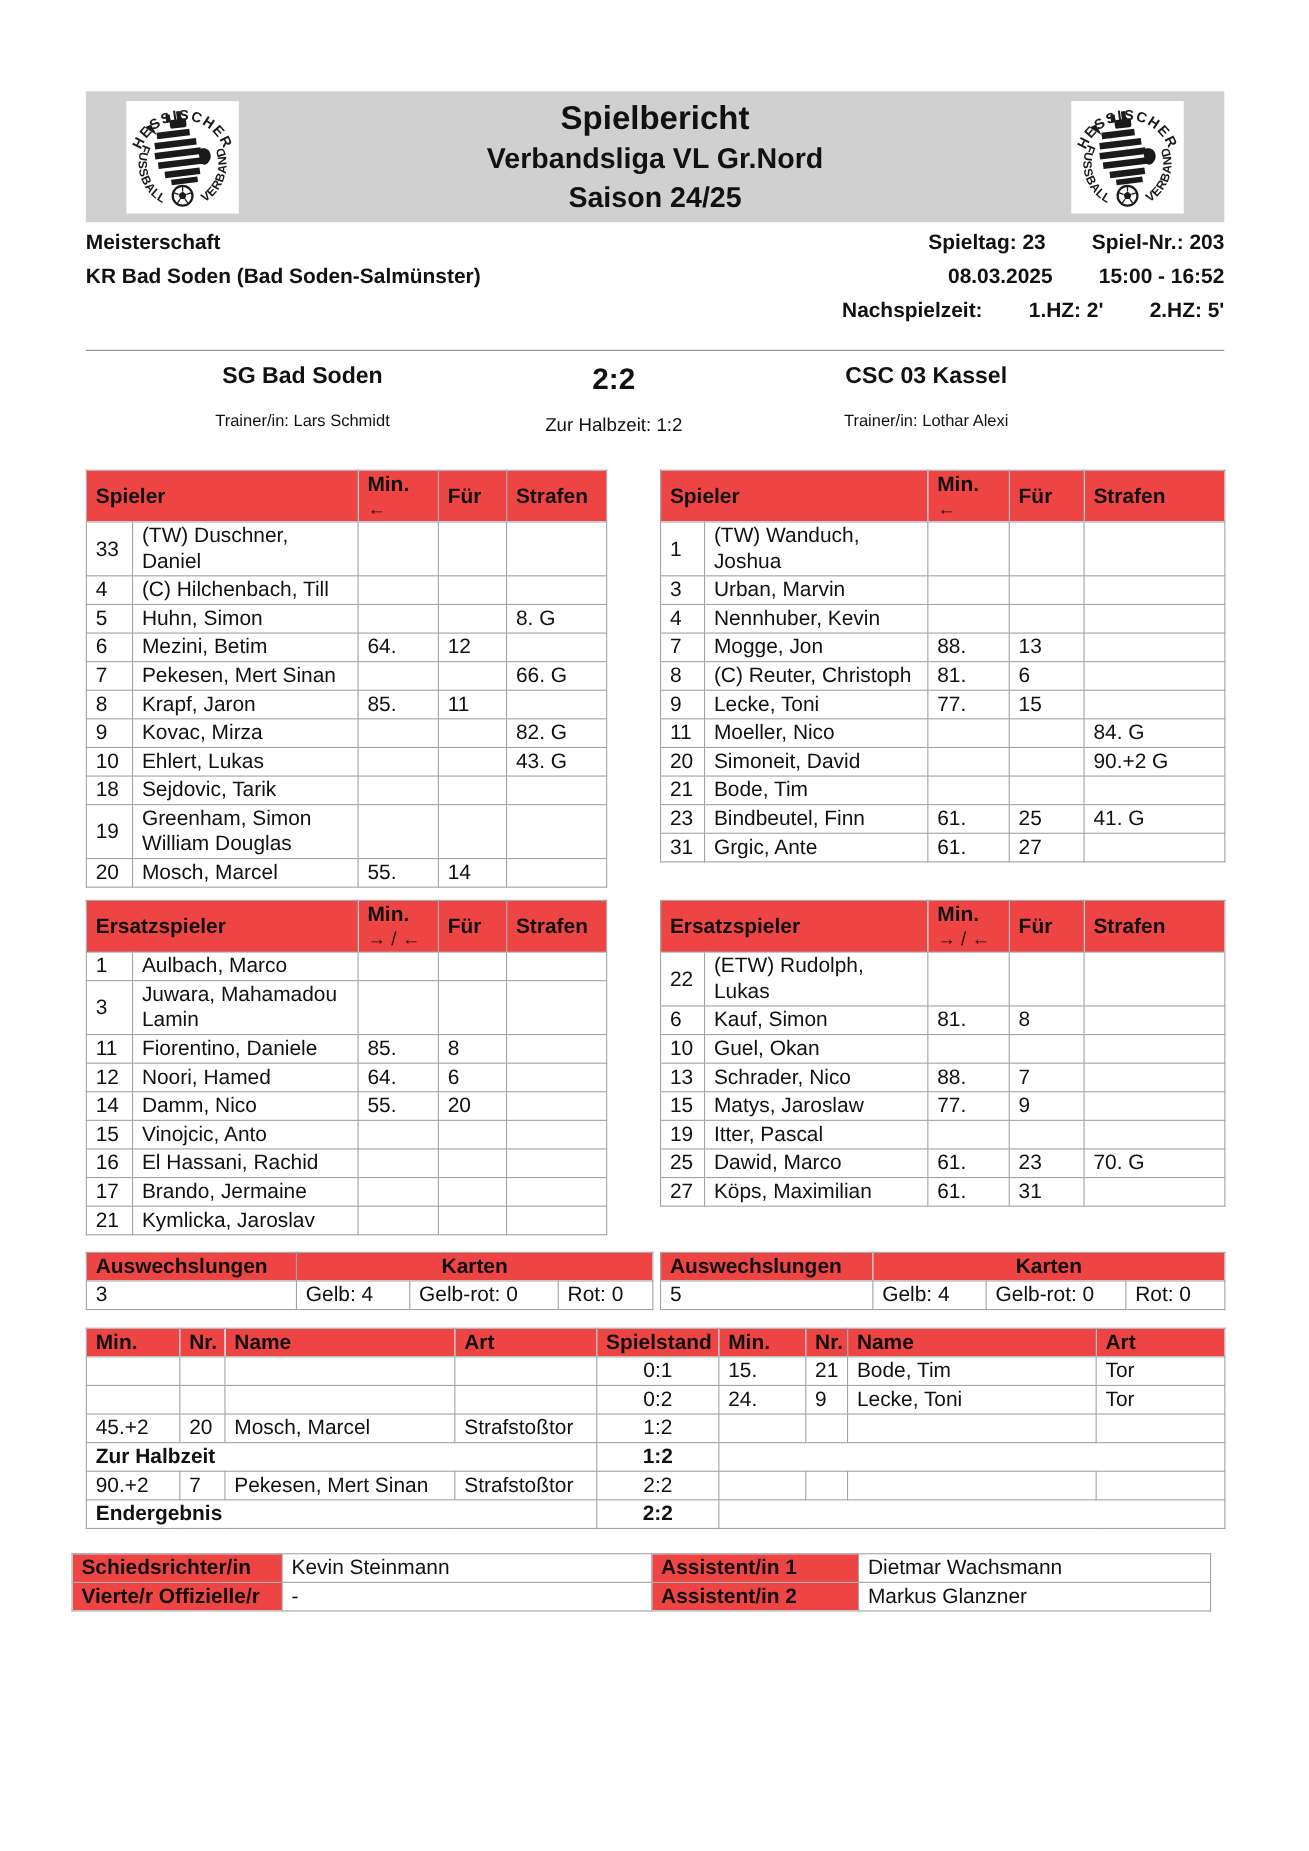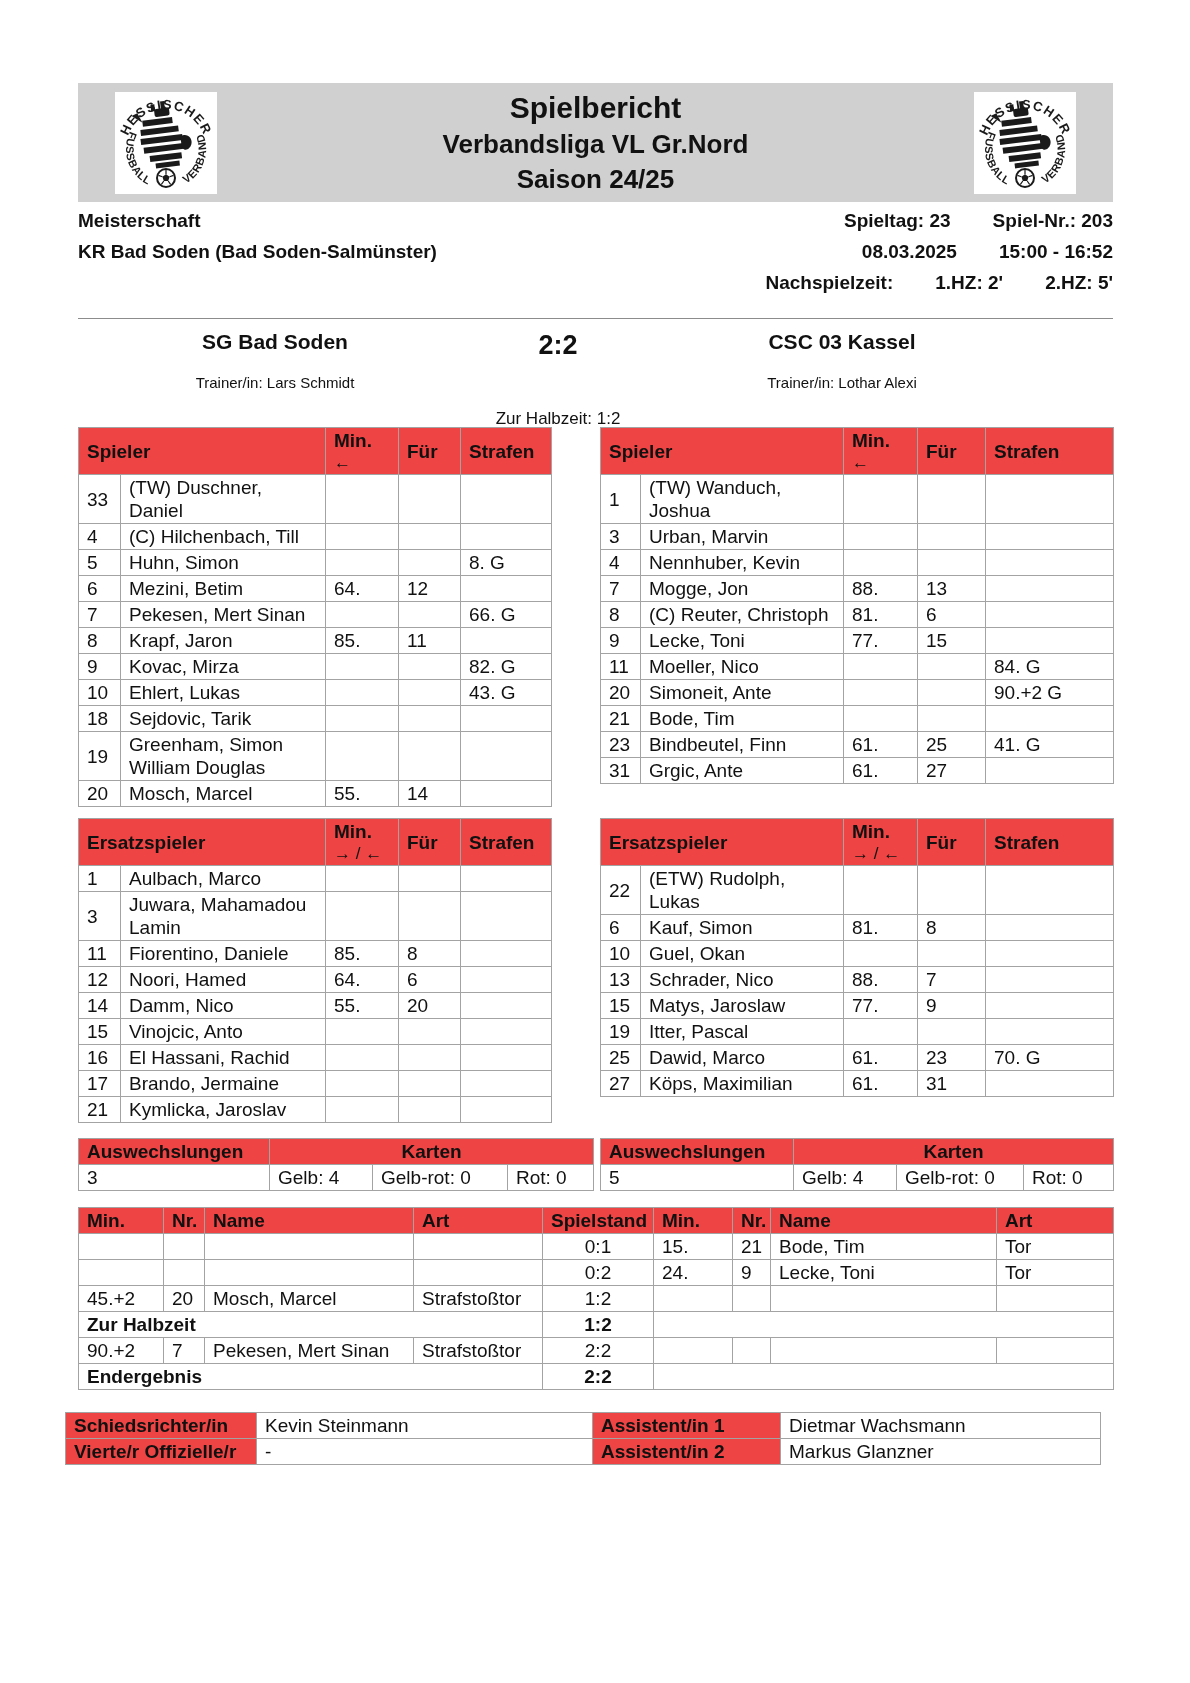--- a/index.html
+++ b/index.html
@@ -154,21 +154,21 @@
       </span>
     </div>
   </div>
 
   <div class="rule"></div>
 
   <div class="abs-center team-name" style="left:275px;">SG Bad Soden</div>
   <div class="abs-center score-big" style="left:558px;">2:2</div>
   <div class="abs-center team-name" style="left:842px;">CSC 03 Kassel</div>
   <div class="abs-center coach" style="left:275px;">Trainer/in: Lars Schmidt</div>
-  <div class="abs-center halftime" style="left:558px;margin-top:32px;">Zur Halbzeit: 1:2</div>
+  <div class="abs-center halftime" style="left:558px;">Zur Halbzeit: 1:2</div>
   <div class="abs-center coach" style="left:842px;">Trainer/in: Lothar Alexi</div>
 
   <table class="t-home-p">
     <colgroup>
         <col style="width:42px">
         <col style="width:205px">
         <col style="width:73px">
         <col style="width:62px">
         <col style="width:91px">
       </colgroup>
@@ -327,21 +327,21 @@
         </tr>
     <tr>
           <td>11</td>
           <td class="name">Moeller, Nico</td>
           <td></td>
           <td></td>
           <td>84. G</td>
         </tr>
     <tr>
           <td>20</td>
-          <td class="name">Simoneit, Ante</td>
+          <td class="name">Simoneit, David</td>
           <td></td>
           <td></td>
           <td>90.+2 G</td>
         </tr>
     <tr>
           <td>21</td>
           <td class="name">Bode, Tim</td>
           <td></td>
           <td></td>
           <td></td>

